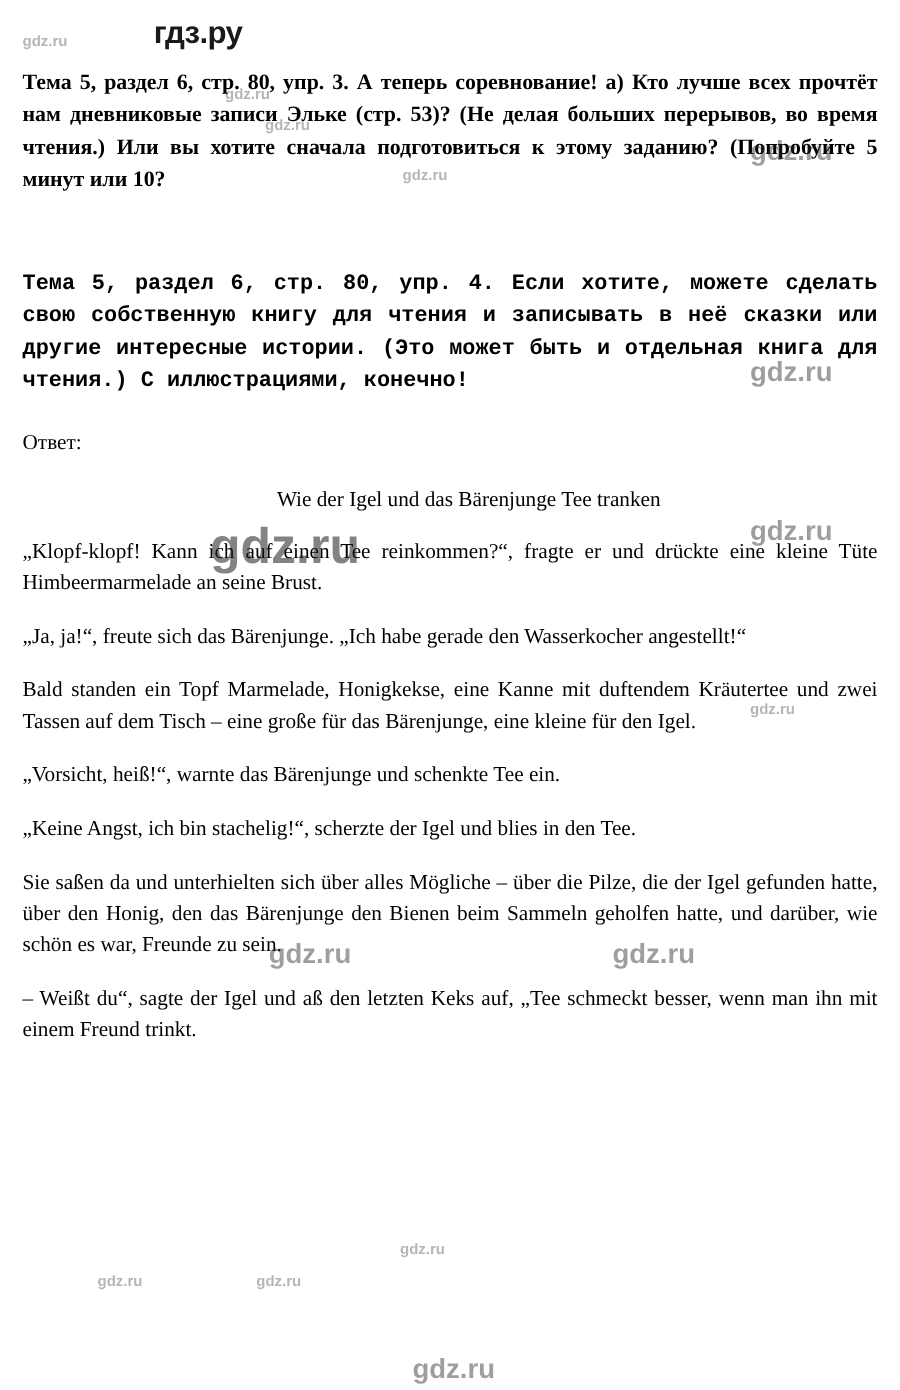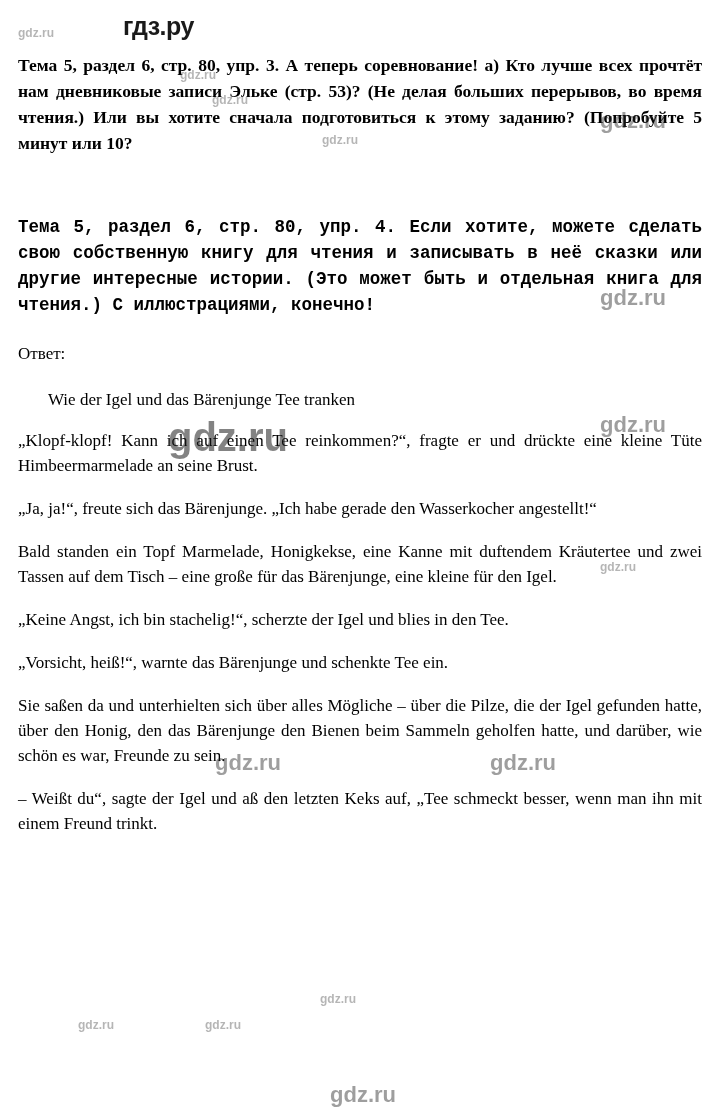--- a/index.html
+++ b/index.html
@@ -49,20 +49,21 @@
   }
   .task-1 { margin-top: 10px; }
   .task-2 { margin-top: 44px; }
   .task-3 { margin-top: 58px; font-family: Liberation Mono, monospace; }
   .answer-label {
     font-family: "Liberation Serif", serif;
     font-size: 17px;
     margin-top: 26px;
   }
   .story-title {
+    text-align: center;
     font-size: 17px;
     margin-top: 26px;
     padding-left: 30px;
   }
   p.story {
     font-size: 17px;
     line-height: 25px;
     text-align: justify;
     margin: 18px 0 0 0;
   }
@@ -101,22 +102,22 @@
   <p class="task task-1">Тема 5, раздел 6, стр. 80, упр. 3. А теперь соревнование! а) Кто лучше всех прочтёт нам дневниковые записи Эльке (стр. 53)? (Не делая больших перерывов, во время чтения.) Или вы хотите сначала подготовиться к этому заданию? (Попробуйте 5 минут или 10?</p>
   <p class="task task-3">Тема 5, раздел 6, стр. 80, упр. 4. Если хотите, можете сделать свою собственную книгу для чтения и записывать в неё сказки или другие интересные истории. (Это может быть и отдельная книга для чтения.) С иллюстрациями, конечно!</p>
 
   <div class="answer-label">Ответ:</div>
 
   <div class="story-title">Wie der Igel und das Bärenjunge Tee tranken</div>
 
   <p class="story">„Klopf-klopf! Kann ich auf einen Tee reinkommen?“, fragte er und drückte eine kleine Tüte Himbeermarmelade an seine Brust.</p>
   <p class="story">„Ja, ja!“, freute sich das Bärenjunge. „Ich habe gerade den Wasserkocher angestellt!“</p>
   <p class="story">Bald standen ein Topf Marmelade, Honigkekse, eine Kanne mit duftendem Kräutertee und zwei Tassen auf dem Tisch – eine große für das Bärenjunge, eine kleine für den Igel.</p>
+  <p class="story">„Vorsicht, heiß!“, warnte das Bärenjunge und schenkte Tee ein.</p>
   <p class="story">„Keine Angst, ich bin stachelig!“, scherzte der Igel und blies in den Tee.</p>
-  <p class="story">„Vorsicht, heiß!“, warnte das Bärenjunge und schenkte Tee ein.</p>
   <p class="story">Sie saßen da und unterhielten sich über alles Mögliche – über die Pilze, die der Igel gefunden hatte, über den Honig, den das Bärenjunge den Bienen beim Sammeln geholfen hatte, und darüber, wie schön es war, Freunde zu sein.</p>
   <p class="story">– Weißt du“, sagte der Igel und aß den letzten Keks auf, „Tee schmeckt besser, wenn man ihn mit einem Freund trinkt.</p>
 
   <div id="watermark-layer">
       <div class="wm small" style="left: 18px; top: 26px;">gdz.ru</div>
       <div class="wm small" style="left: 180px; top: 68px;">gdz.ru</div>
       <div class="wm small" style="left: 212px; top: 93px;">gdz.ru</div>
       <div class="wm small" style="left: 322px; top: 133px;">gdz.ru</div>
       <div class="wm mid" style="left: 600px; top: 108px;">gdz.ru</div>
       <div class="wm mid" style="left: 600px; top: 285px;">gdz.ru</div>

